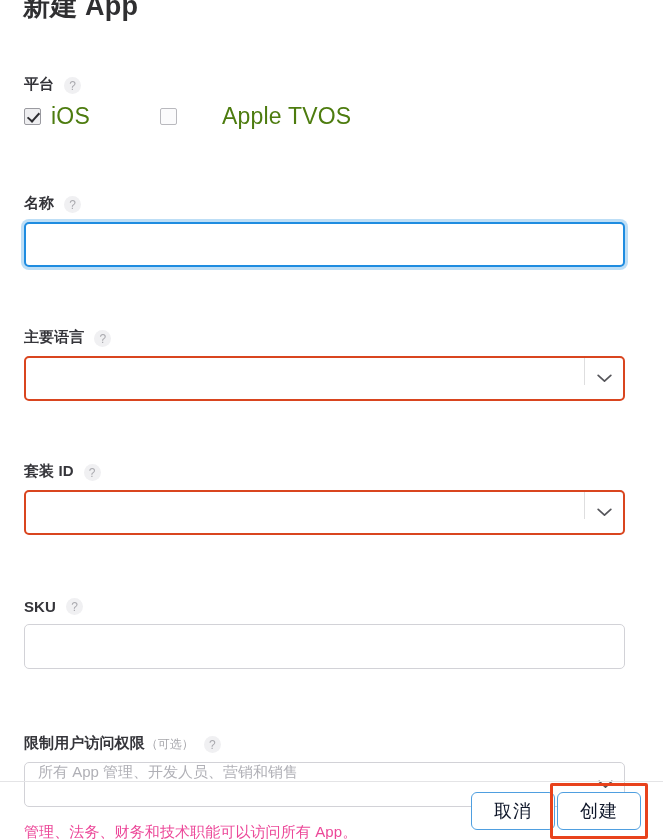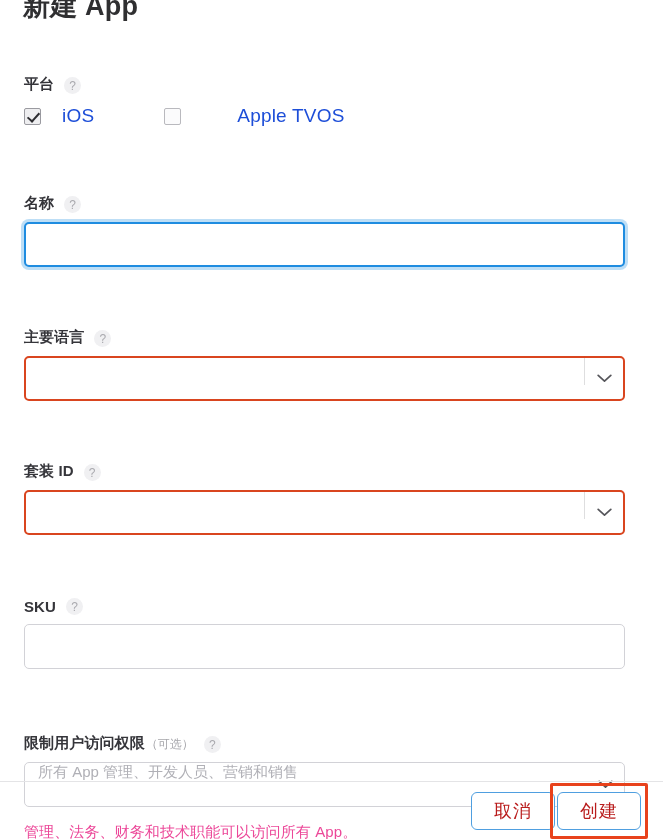--- a/index.html
+++ b/index.html
@@ -121,23 +121,23 @@
     position: absolute;
     left: 5px;
     top: 1px;
     width: 5px;
     height: 10px;
     border: solid #2c2c30;
     border-width: 0 2px 2px 0;
     transform: rotate(42deg);
   }
   .cbox-label {
-    font-size: 19px;
-    color: #1d4ed8;
-    margin-left: 21px;
+    font-size: 23px;
+    color: #4d7c0f;
+    margin-left: 10px;
     white-space: nowrap;
     letter-spacing: 0.2px;
   }
 
   
   .input-box {
     position: relative;
     box-sizing: border-box;
     width: 601px;
     height: 45px;
@@ -216,21 +216,21 @@
     box-sizing: border-box;
   }
   .btn {
     box-sizing: border-box;
     height: 38px;
     min-width: 84px;
     padding: 0 5px;
     border: 1px solid #4f9fe0;
     border-radius: 6px;
     background: #ffffff;
-    color: #b91c1c;
+    color: #0f172a;
     font-size: 18px;
     font-family: "Liberation Sans", "DejaVu Sans", sans-serif;
     display: inline-flex;
     align-items: center;
     justify-content: center;
     letter-spacing: 1px;
     cursor: pointer;
   }
   .btn-wrap { position: relative; display: inline-flex; }
   .btn-wrap + .btn-wrap { margin-left: 2px; border-radius: 18px; }

